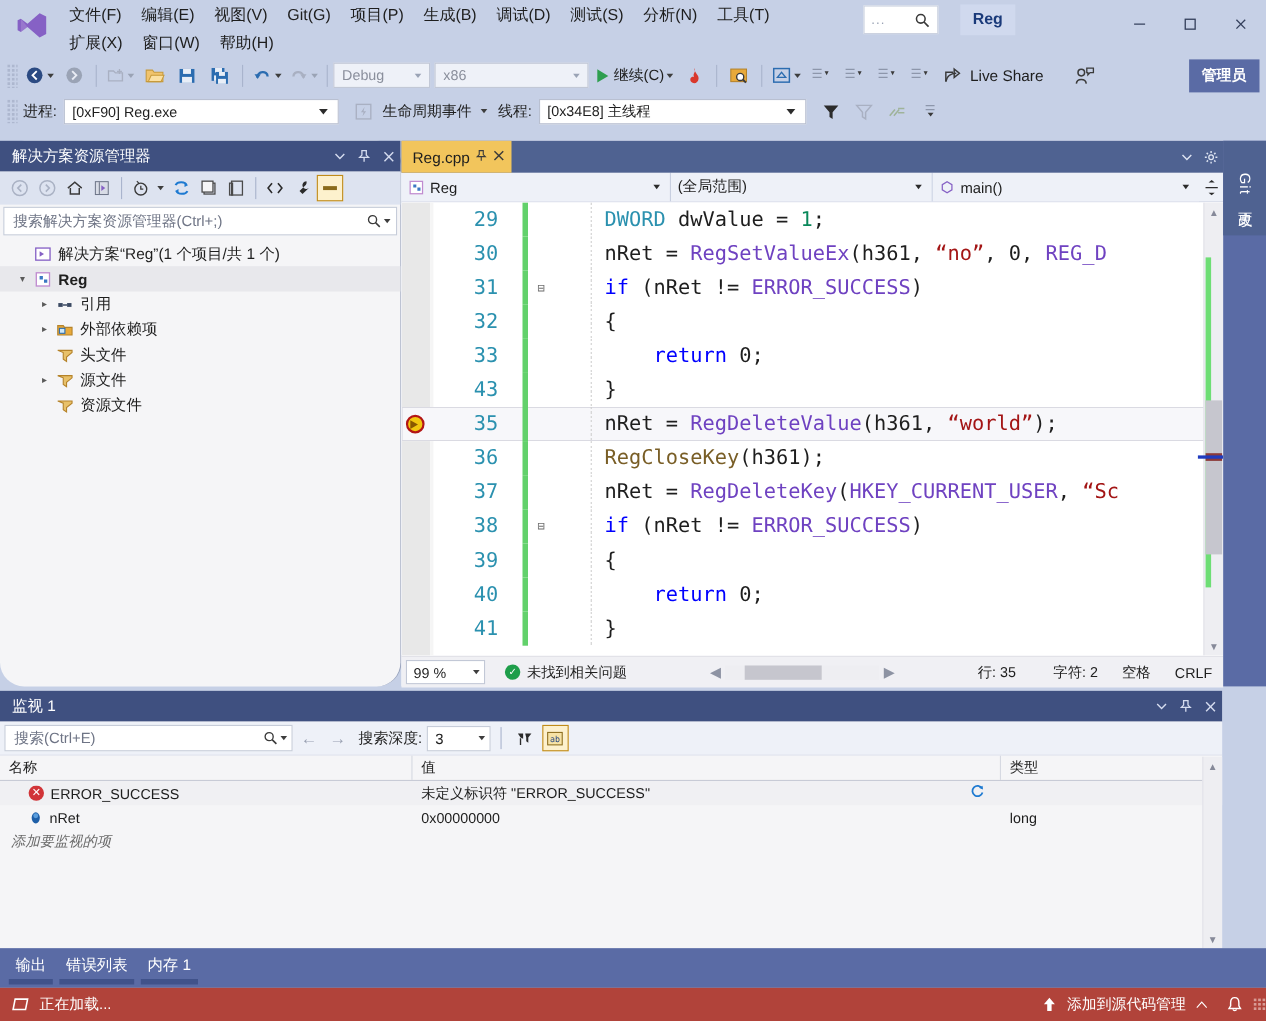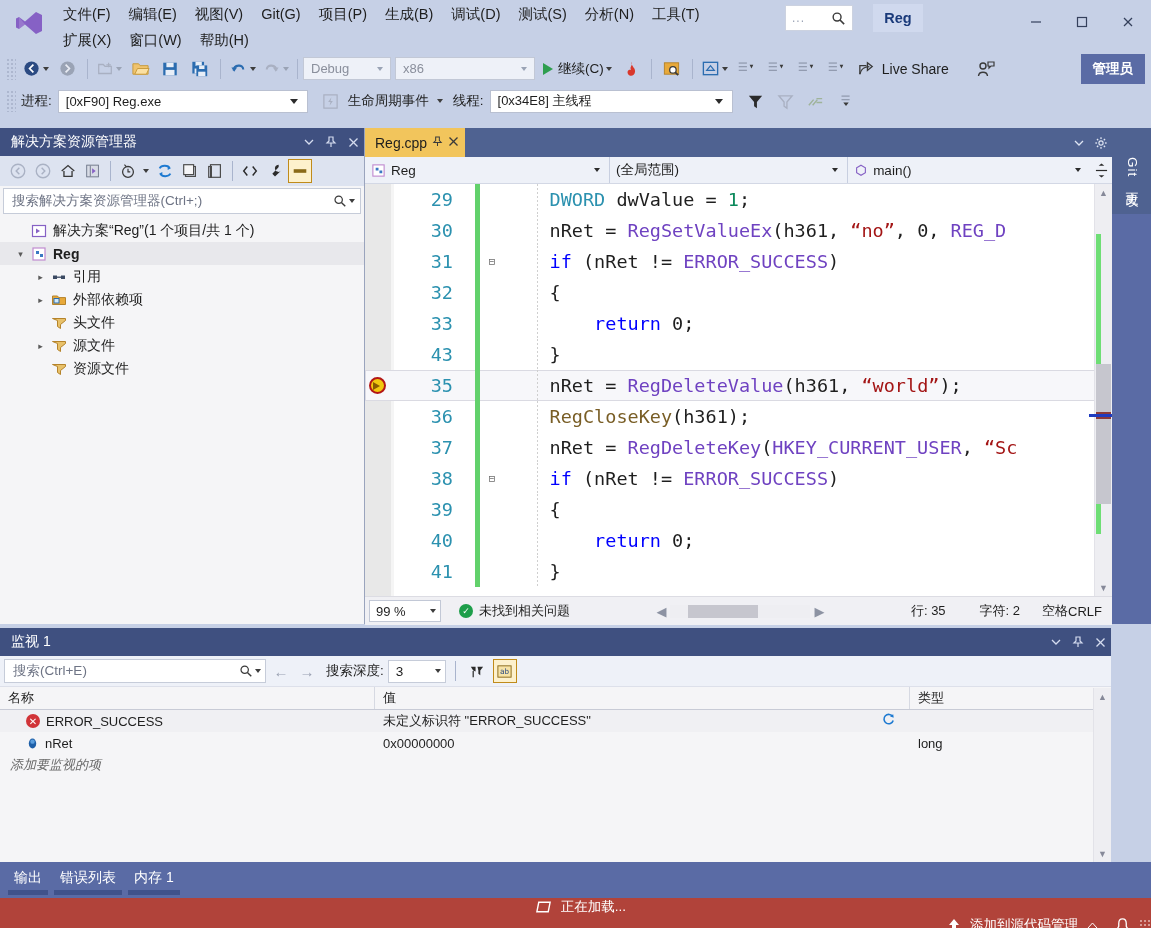--- a/index.html
+++ b/index.html
@@ -100,21 +100,21 @@
     height: 23px; background: #ffffff; border: 1px solid #b9c0d1; color: #1e1e1e;
     display: flex; align-items: center; padding: 0 3px 0 7px; font-size: 13px; box-sizing: border-box;
   }
   .combo-w .cv { flex: 1; white-space: nowrap; overflow: hidden; }
   .combo-w .ca { width: 0; height: 0; border-left: 4px solid transparent; border-right: 4px solid transparent;
     border-top: 5px solid #2b2b2b; margin: 0 6px; }
 
   
   .solexp {
     position: absolute; left: 0; top: 128px; width: 364px; height: 496px;
-    background: #f5f5f7; border-right: 1px solid #9aa4bd;
+    background: #f5f5f7; border-right: 1px solid #9aa4bd; border-radius: 22px;
   }
   .panel-title {
     height: 28px; background: #3f5080; color: #ffffff; display: flex; align-items: center;
     padding-left: 11px; font-size: 14px;
   }
   .panel-title .t { flex: 1; }
   .pt-btn { width: 22px; height: 26px; display: flex; align-items: center; justify-content: center; color: #d5dcef; }
   .se-toolbar {
     height: 30px; background: #dde3f0; display: flex; align-items: center; padding-left: 6px; gap: 1px;
   }
@@ -287,21 +287,21 @@
   .btab {
     margin-top: 5px; color: #ffffff; font-size: 14px; padding: 2px 6px 8px 6px; position: relative;
   }
   .btab::after {
     content: ""; position: absolute; left: 0; right: 0; bottom: 0; height: 5px; background: #40528a;
   }
 
   
   .statusbar {
     position: absolute; left: 0; bottom: 0; width: 1151px; height: 30px; background: #b1433a;
-    display: flex; align-items: center; color: #ffffff; font-size: 13.5px; flex-direction: column;
+    display: flex; align-items: center; color: #ffffff; font-size: 13.5px;
   }
   .sb-left { display: flex; align-items: center; padding-left: 10px; gap: 9px; }
   .sb-right { margin-left: auto; display: flex; align-items: center; gap: 9px; padding-right: 0; }
   .sb-grip { width: 12px; height: 12px;
     background-image: radial-gradient(#d89b95 40%, transparent 41%); background-size: 4px 4px; }
 
   
   .ibox { display: inline-flex; align-items: center; justify-content: center; }
 </style>
 </head>
@@ -976,21 +976,21 @@
       <div class="hscroll-mini">
         <span>◀</span>
         <span class="hs-track">
             <span class="hs-thumb"></span>
           </span>
         <span>▶</span>
       </div>
       <div style="flex:1"></div>
       <span style="margin-right:34px">行: 35</span>
       <span style="margin-right:22px">字符: 2</span>
-      <span style="">空格</span>
+      <span style="margin-right:22px">空格</span>
       <span style="margin-right:10px">CRLF</span>
     </div>
   </div>
 
   <div class="git-side">
     <div class="git-tab">
       <span>Git 更改</span>
     </div>
   </div>
 

